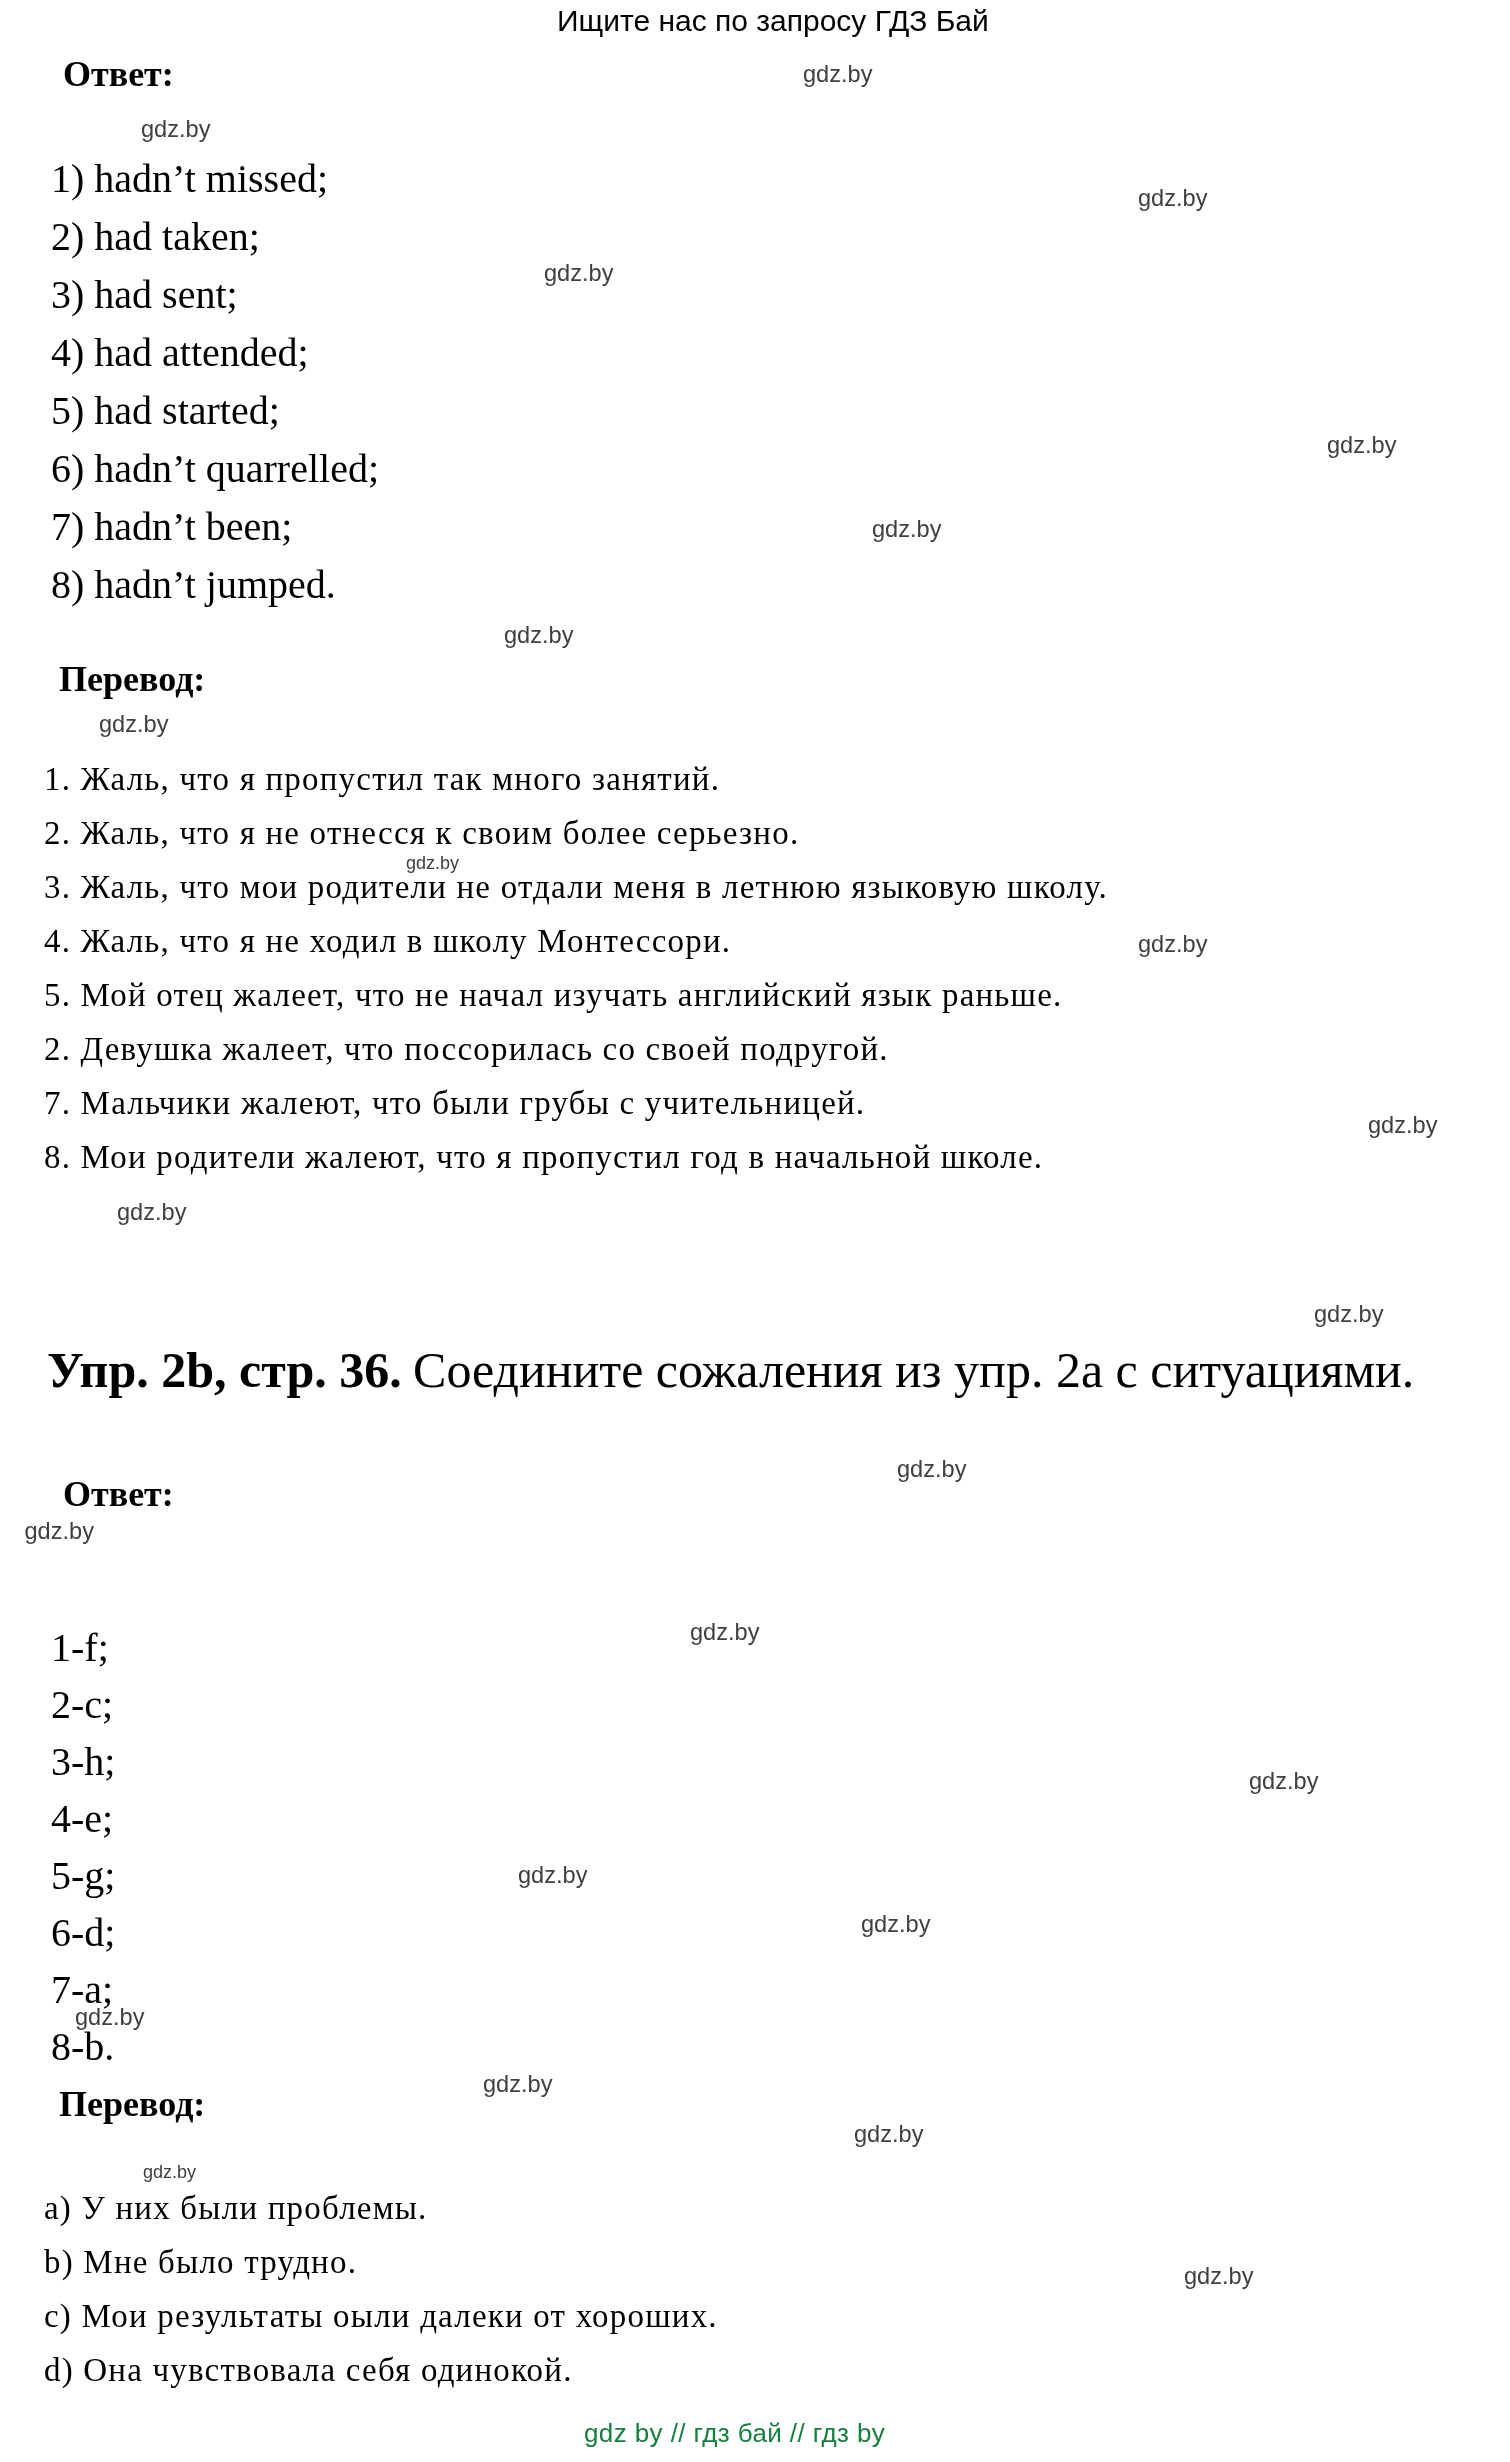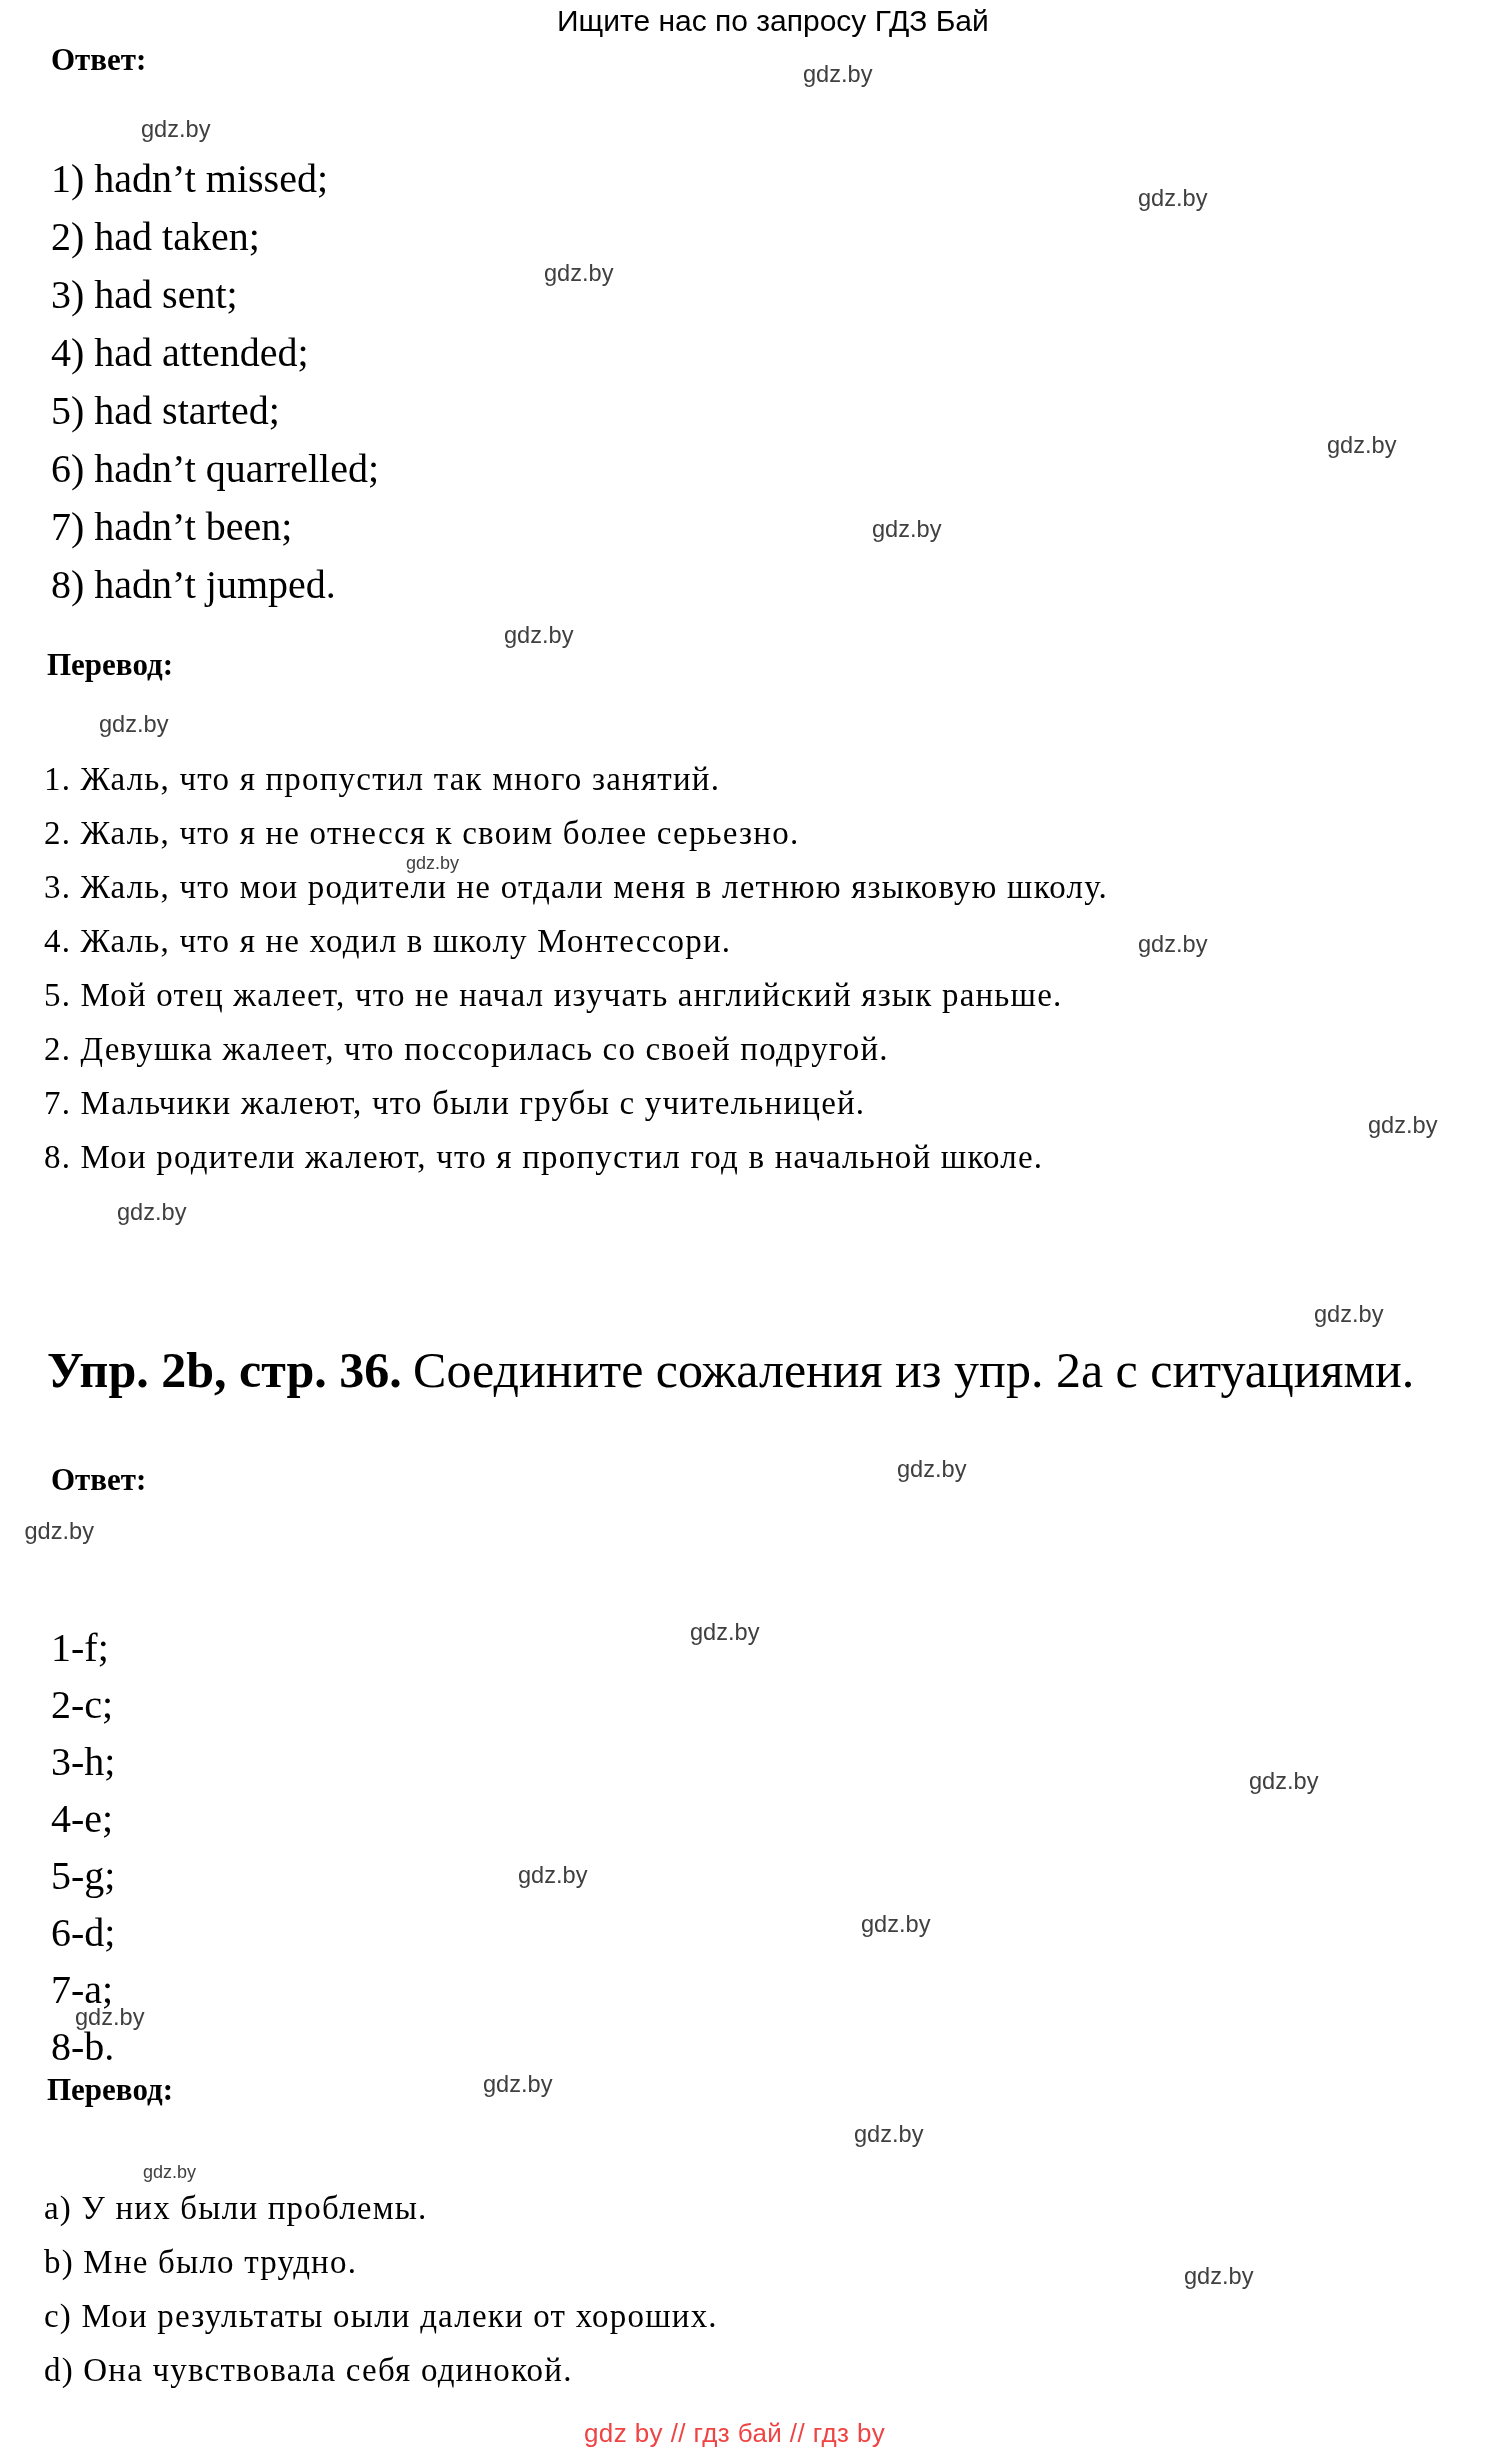--- a/index.html
+++ b/index.html
@@ -13,22 +13,22 @@
     margin:0 auto;
   }
   .promo{
     position:absolute;left:557px;top:4.1px;
     font-family:"Liberation Sans", sans-serif;
     font-size:30px;line-height:1.1;
     color:#000000;
     white-space:nowrap;
   }
   .head{
-    position:absolute;margin:0;
-    font-size:31px;font-weight:bold;line-height:1.05;
+    position:absolute;margin:12px;
+    font-size:36px;font-weight:bold;line-height:1.05;
     white-space:nowrap;
   }
   .list{position:absolute;}
   .list .row{white-space:nowrap;}
   .list.en{font-size:40px;line-height:58px;}
   .list.match{font-size:40px;line-height:57px;margin-top:44px;}
   .list.ru{font-size:33px;line-height:54px;letter-spacing:1.2px;}
   .ex-title{
     position:absolute;left:47px;top:1320px;
     font-size:50px;line-height:1.2;white-space:nowrap;margin-top:20px;
@@ -38,21 +38,21 @@
     position:absolute;
     font-family:"Liberation Sans", sans-serif;
     font-size:23.6px;line-height:1.1;color:#404040;
     white-space:nowrap;
   }
   .wm.sm{font-size:18px;}
   .footer{
     position:absolute;left:584px;top:2418px;
     font-family:"Liberation Sans", sans-serif;
     font-size:26px;letter-spacing:0.4px;
-    color:#ef4444;white-space:nowrap;
+    color:#15803d;white-space:nowrap;
   }
 </style>
 </head>
 <body>
 
 <div class="page">
 
   <div class="promo">Ищите нас по запросу ГДЗ Бай</div>
 
   <h2 class="head" style="left:51px;top:44px;">Ответ:</h2>

